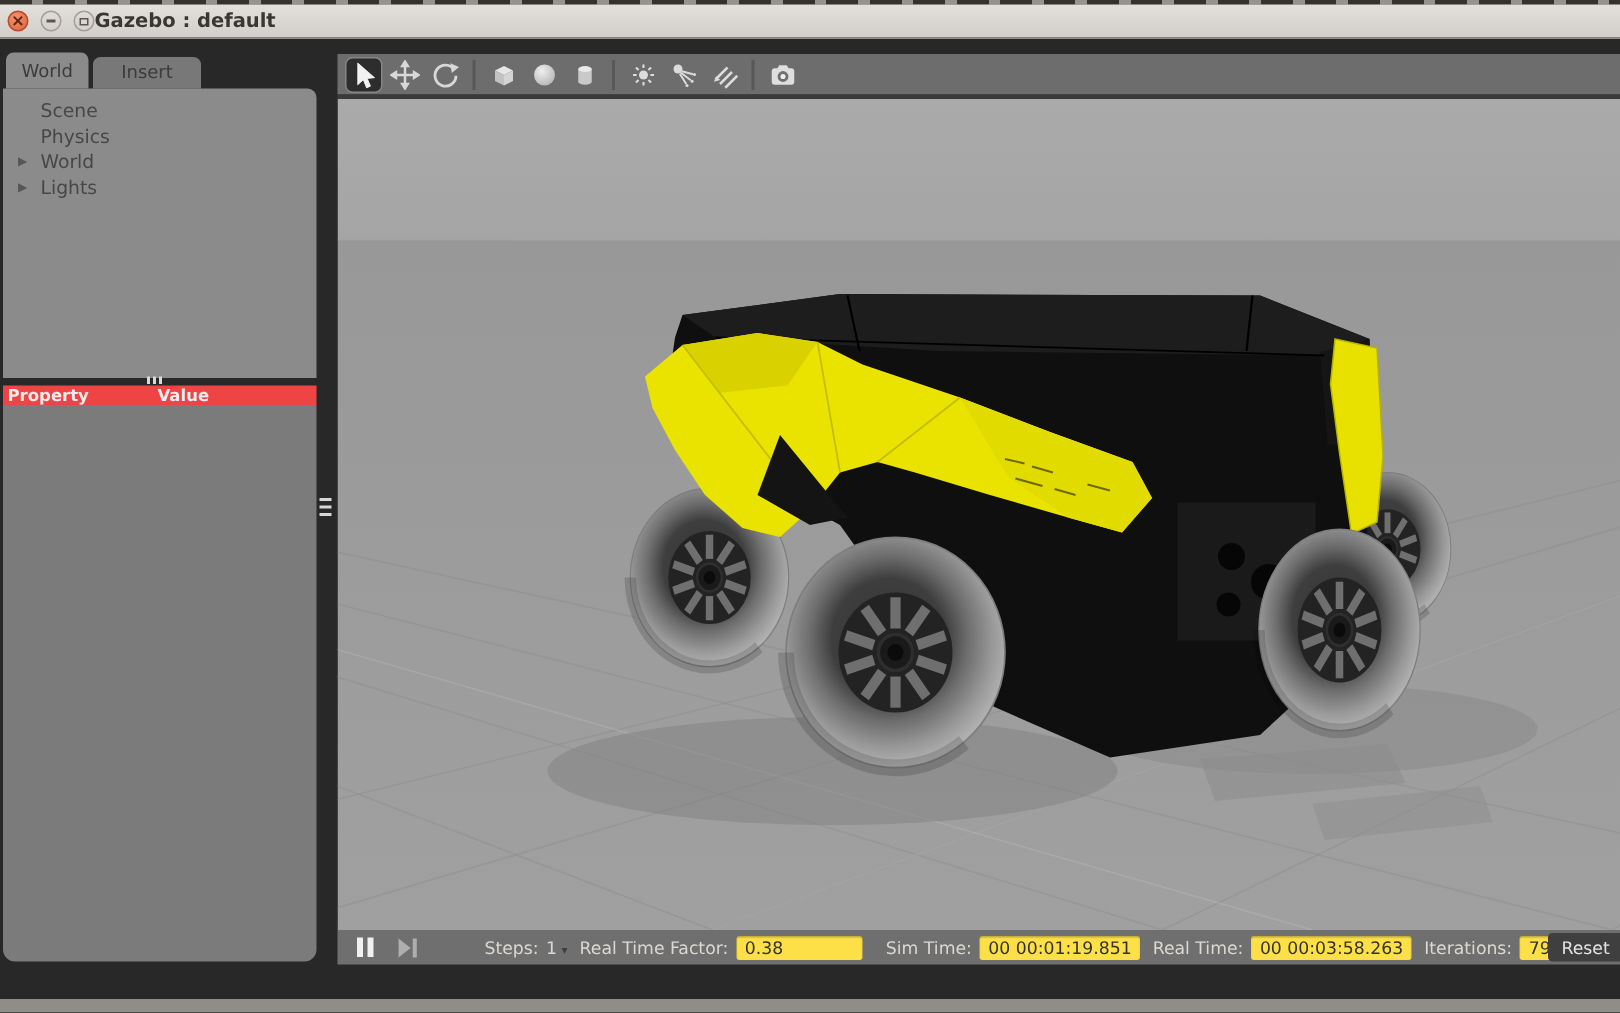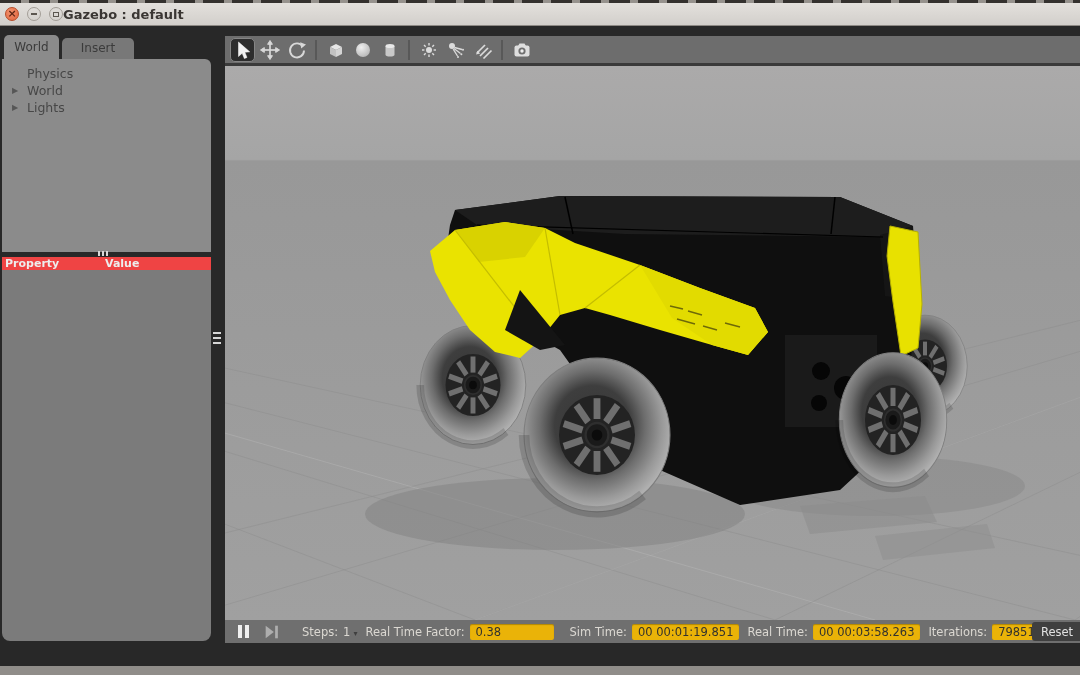--- a/index.html
+++ b/index.html
@@ -66,22 +66,22 @@
   .toolbtn.active{background:#2d2d2d;border:1px solid #858585;}
   .tool-sep{width:2px;height:20px;background:#585858;margin:0 5px;}
   .vp-toolbar-under{position:absolute;left:225px;top:63px;width:855px;height:3px;background:#3a3a3a;}
   
   .canvas3d{position:absolute;left:225px;top:66px;width:855px;height:554px;}
   
   .time-panel{
     position:absolute;left:225px;top:620px;width:855px;height:23px;background:#6f6f6f;
     display:flex;align-items:center;font-size:11.5px;color:#dbd8d2;overflow:hidden;
   }
-  .time-panel .lbl{margin-left:7px;white-space:nowrap;}
-  .field{background:#eab308;color:#33322e;border-radius:2px;padding:1px 6px;margin-left:5px;
+  .time-panel .lbl{margin-left:28px;white-space:nowrap;}
+  .field{background:#fde047;color:#33322e;border-radius:2px;padding:1px 6px;margin-left:5px;
     white-space:nowrap;box-shadow:inset 0 1px 1px rgba(0,0,0,.25);}
   .play-btn{width:24px;height:18px;margin-left:6px;display:flex;align-items:center;justify-content:center;gap:3px;
     background:transparent;border:none;padding:0;}
   .play-btn i{width:4px;height:13px;background:#f0f0f0;}
   .step-btn{width:22px;height:18px;margin-left:8px;background:transparent;border:none;padding:0;opacity:.75;}
   .steps-group{display:flex;align-items:center;margin-left:10px;}
   .dd-arrow{font-size:8px;color:#3f3f3f;margin-left:3px;margin-top:3px;}
   .reset-btn{position:absolute;right:-14px;top:2px;width:62px;height:19px;background:#3f3f3f;color:#e2e2e2;
     border:none;border-radius:3px;font-size:11.5px;text-align:left;padding:0 0 0 9px;font-family:inherit;}
   
@@ -105,20 +105,23 @@
     <div class="winbtn">
         <span class="sq"></span>
       </div>
     <div class="title-text">Gazebo : default</div>
   </div>
 
   <div class="tab world">World</div>
   <div class="tab insert">Insert</div>
 
   <div class="tree-panel">
+    <div class="tree-item">
+      <span>Scene</span>
+    </div>
     <div class="tree-item">
       <span>Physics</span>
     </div>
     <div class="tree-item">
       <span class="arrow">▶</span>
       <span>World</span>
     </div>
     <div class="tree-item">
       <span class="arrow">▶</span>
       <span>Lights</span>

